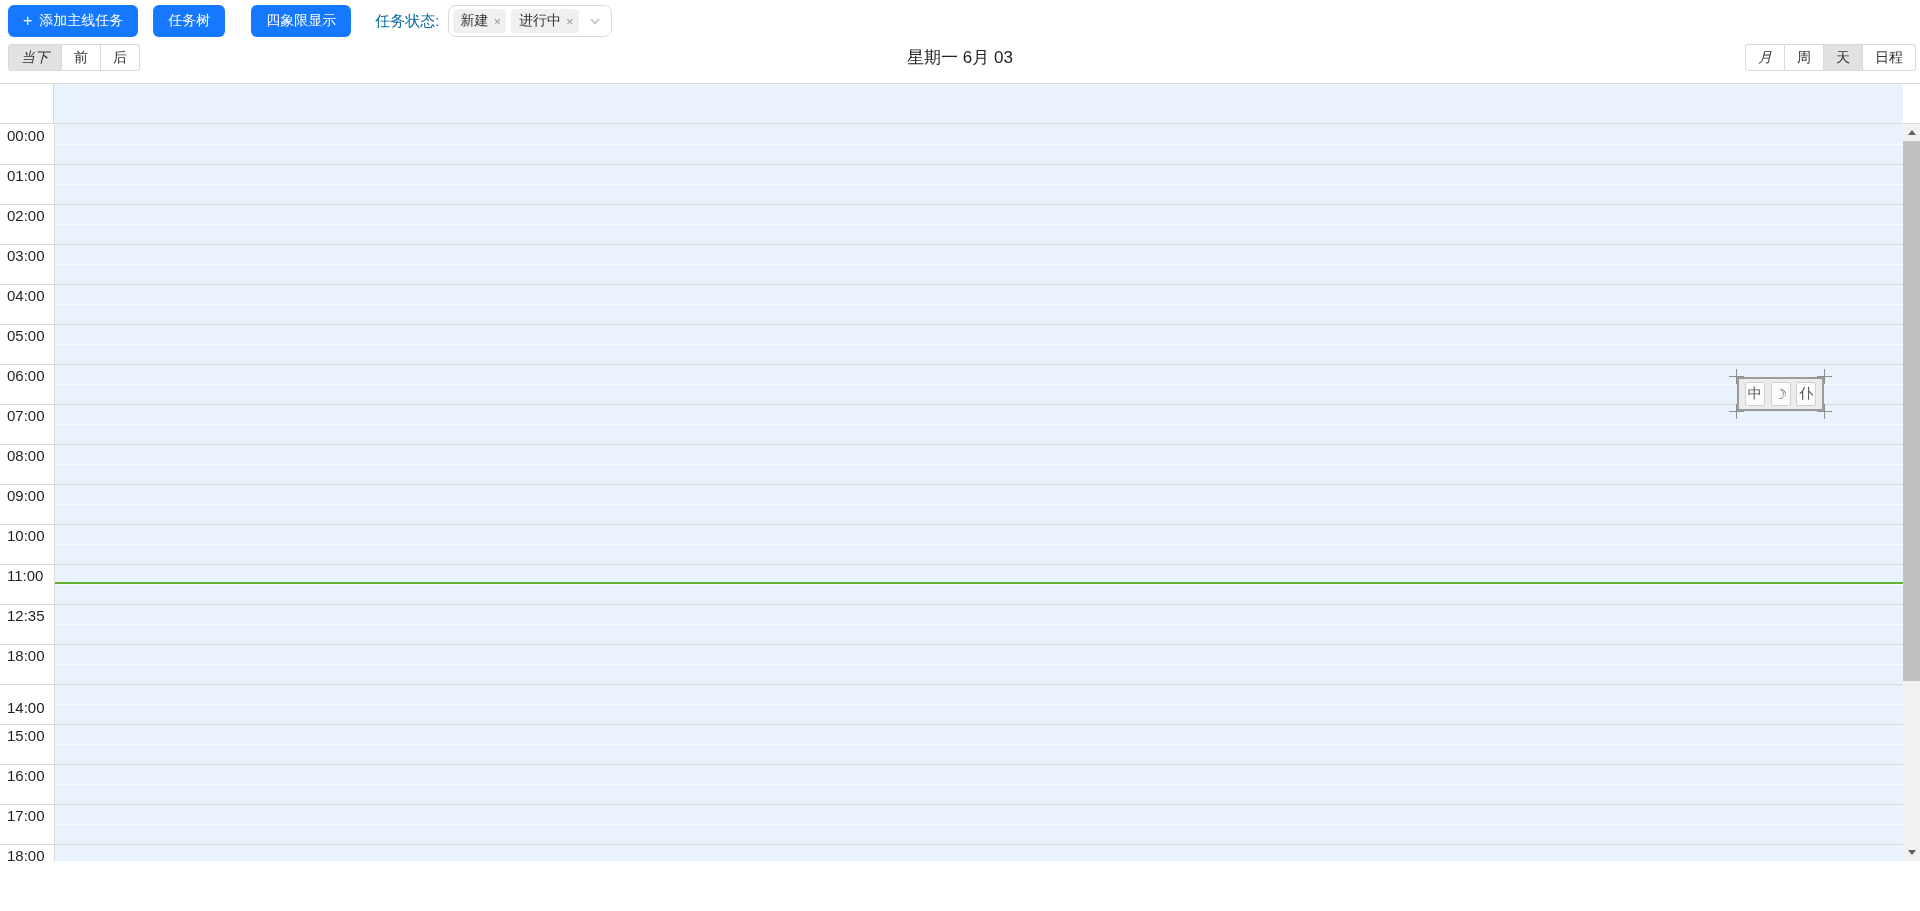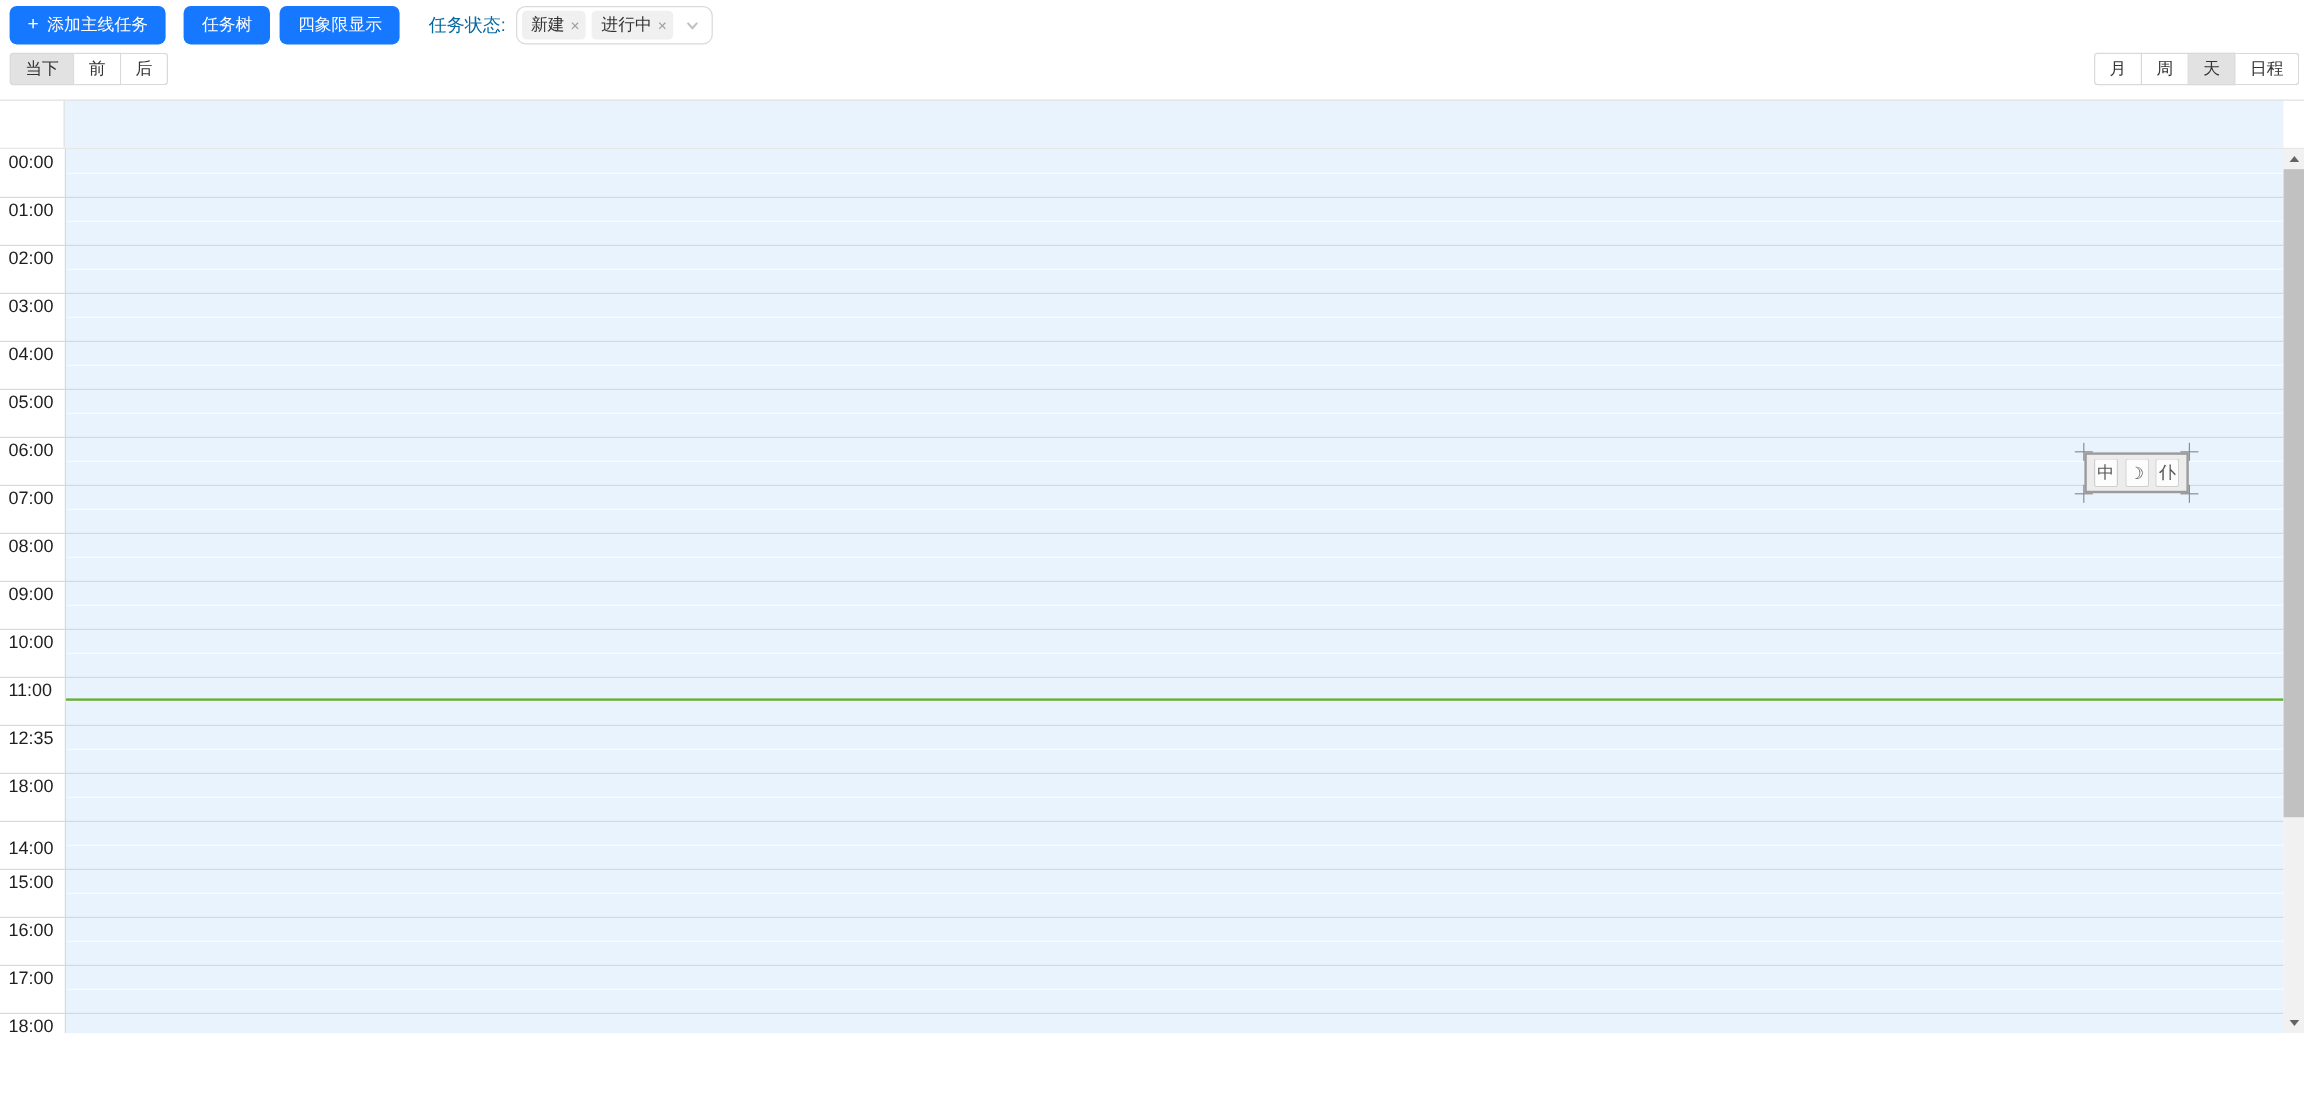--- a/index.html
+++ b/index.html
@@ -10,21 +10,21 @@
   }
 
   
   .toolbar { position:absolute; top:5px; left:8px; height:32px; display:flex; align-items:center; }
   .btn-primary {
     height:32px; padding:0 15px; background:#1677ff; color:#fff; border:none;
     border-radius:6px; font-size:14px; display:flex; align-items:center; gap:7px; cursor:pointer;
     font-family:inherit;
   }
   .btn-primary .plus { font-size:16px; line-height:1; font-weight:400; }
-  .mL15 { margin-left:15px; } .mL10 { margin-left:8px; }
+  .mL15 { margin-left:15px; } .mL10 { margin-left:26px; }
   .status-label { margin-left:24px; font-size:15px; color:#0369a1; white-space:nowrap; }
   .select {
     margin-left:8px; width:164px; height:32px; border:1px solid #d9d9d9; border-radius:8px;
     background:#fff; display:flex; align-items:center; padding:0 10px 0 4px; gap:5px; cursor:pointer;
   }
   .tag {
     background:#f0f0f0; border-radius:4px; height:24px; display:flex; align-items:center;
     padding:0 5px 0 8px; font-size:14px; color:#333; gap:5px; white-space:nowrap;
   }
   .tag .close { color:#9c9c9c; font-size:13px; line-height:1; cursor:pointer; }
@@ -36,21 +36,21 @@
     position:absolute; left:0; right:0; top:2px; text-align:center;
     font-size:17px; color:#222; z-index:1;
   }
   .btn-group { position:absolute; top:0; display:flex; z-index:2; }
   .bg-left { left:8px; } .bg-right { right:4px; }
   .nav-btn {
     height:27px; padding:0 12px; background:#fff; border:1px solid #d9d9d9; border-left-width:0;
     font-size:14px; color:#333; display:flex; align-items:center; cursor:pointer; font-family:inherit;
     white-space:nowrap;
   }
-  .nav-btn:first-child { border-left-width:1px; border-radius:3px 0 0 3px; }
+  .nav-btn:first-child { border-left-width:1px; border-radius:3px 0 0 3px;font-style:italic; }
   .nav-btn:last-child { border-radius:0 3px 3px 0; }
   .nav-btn.active { background:#e2e2e2; }
 
   
   .calendar { position:absolute; top:83px; left:0; width:1920px; }
   .allday { height:41px; border-top:1px solid #d9d9d9; border-bottom:1px solid #d9d9d9; display:flex; }
   .allday .gutter { width:54px; background:#fff; border-right:1px solid #d9d9d9; }
   .allday .cell { flex:1; background:#e9f3fd; }
   .allday .sbspace { width:17px; background:#fff; }
 
@@ -111,20 +111,21 @@
       </div>
     <span class="chevron">
       <svg width="12" height="12" viewBox="0 0 12 12">
           <polyline points="2,4 6,8.5 10,4" fill="none" stroke="#bfbfbf" stroke-width="1.6"></polyline>
         </svg>
     </span>
   </div>
 </div>
 
 <div class="navbar">
+  <div class="nav-title">星期一 6月 03</div>
   <div class="btn-group bg-left" id="range-group">
       <button class="nav-btn active">当下</button>
       <button class="nav-btn">前</button>
       <button class="nav-btn">后</button>
     </div>
   <div class="btn-group bg-right" id="view-group">
       <button class="nav-btn">月</button>
       <button class="nav-btn">周</button>
       <button class="nav-btn active">天</button>
       <button class="nav-btn">日程</button>

